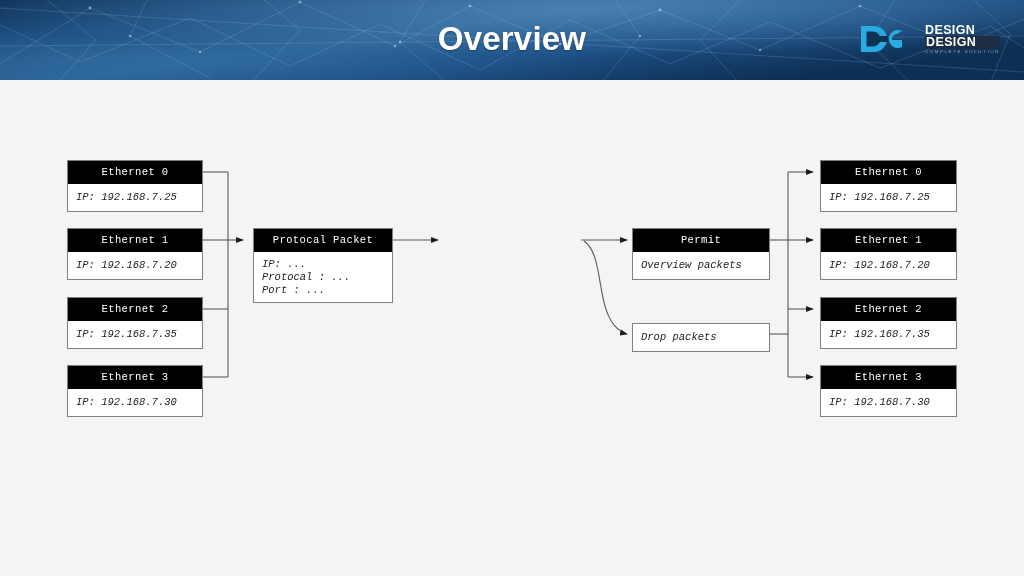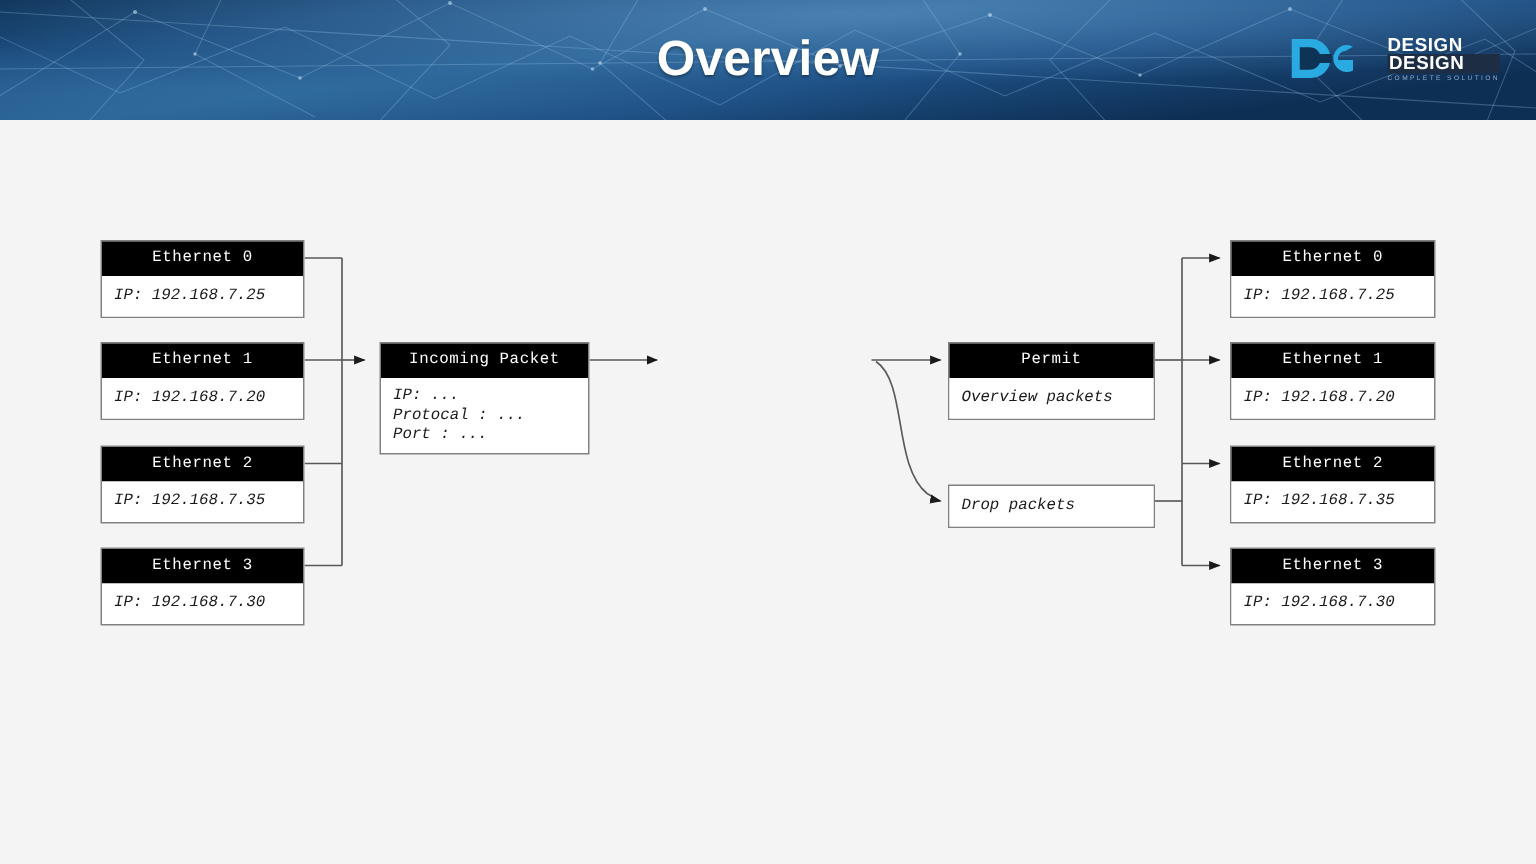--- a/index.html
+++ b/index.html
@@ -275,21 +275,21 @@
       <div class="node-title">Ethernet 2</div>
       <div class="node-body single">IP: 192.168.7.35</div>
     </div>
 
     <div class="node" style="left:67px; top:285px; width:136px;">
       <div class="node-title">Ethernet 3</div>
       <div class="node-body single">IP: 192.168.7.30</div>
     </div>
 
     <div class="node" style="left:253px; top:148px; width:140px;">
-      <div class="node-title">Incoming Packet</div>
+      <div class="node-title">Protocal Packet</div>
       <div class="node-body">IP: ...
 Protocal : ...
 Port : ...</div>
     </div>
 
 
     <div class="node" style="left:632px; top:148px; width:138px;">
       <div class="node-title">Permit</div>
       <div class="node-body single">Overview packets</div>
     </div>

